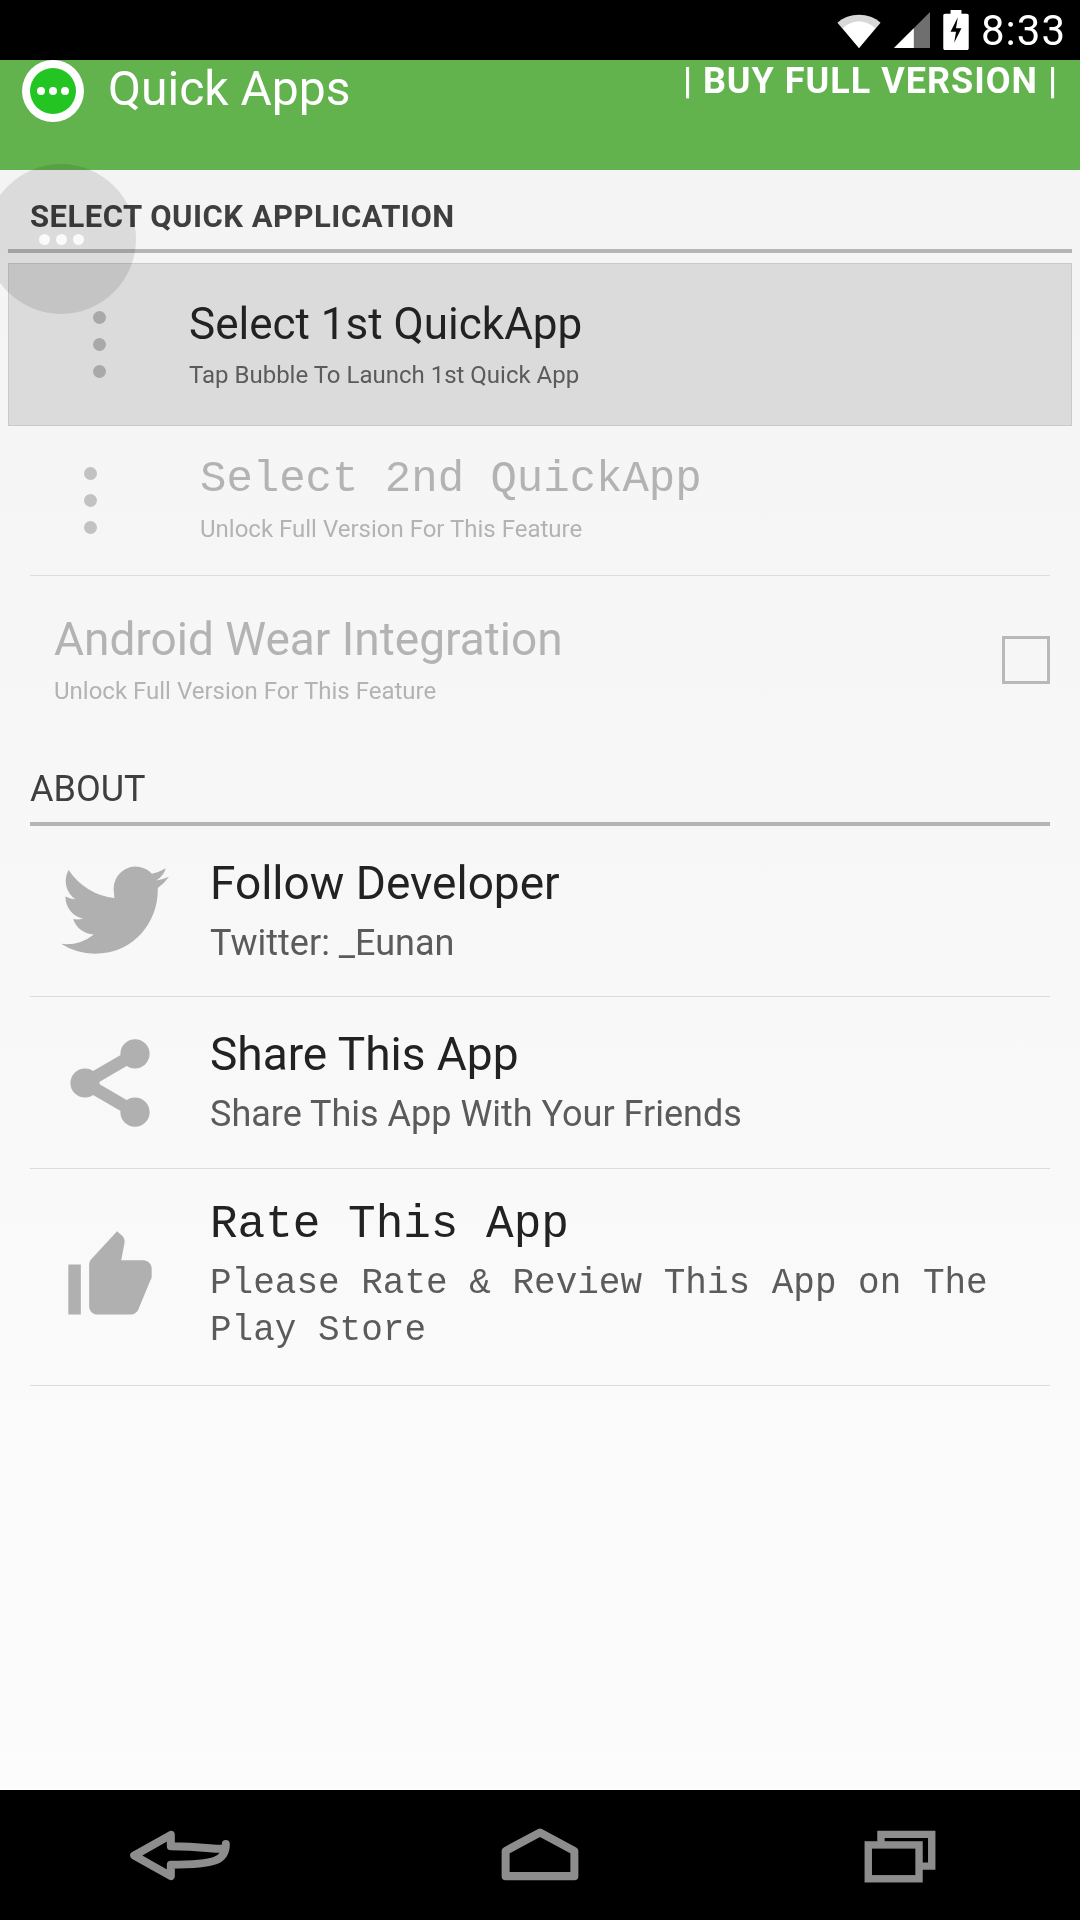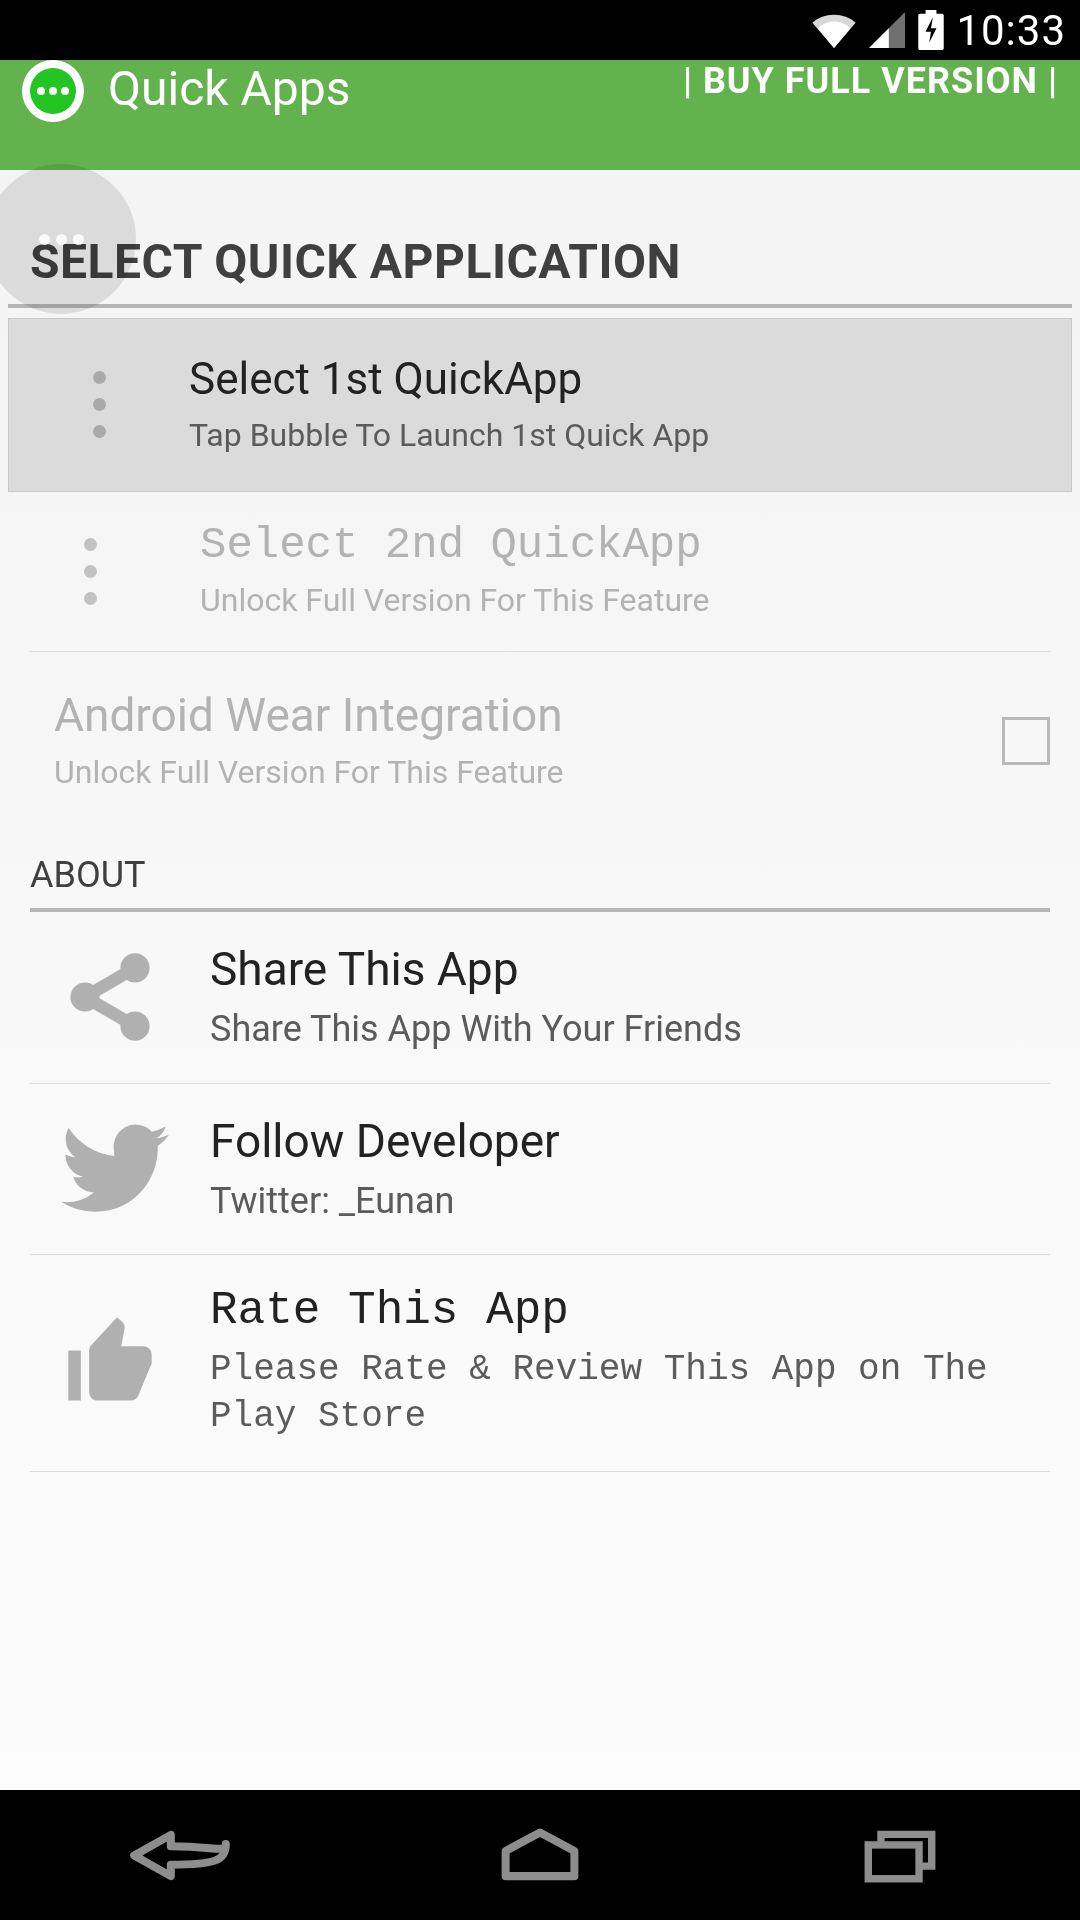--- a/index.html
+++ b/index.html
@@ -68,26 +68,25 @@
     background: rgba(0,0,0,0.10);
     display: flex; align-items: center; justify-content: center;
     z-index: 50;
     gap: 6px;
   }
   .bubble span {
     width: 11px; height: 11px; background: rgba(255,255,255,0.85); border-radius: 50%;
   }
 
   .section-h {
-    font-size: 48px;
+    font-size: 31px;
     font-weight: 700;
     color: #3f3f3f;
     padding: 28px 30px 14px 30px;
     letter-spacing: 0.5px;
-    margin-top: 35px;
   }
   .section-divider {
     height: 4px;
     background: #b5b5b5;
     margin: 0 8px 0 8px;
   }
 
   .list-item {
     padding: 28px 16px 30px 30px;
     display: flex;
@@ -95,21 +94,21 @@
     border-bottom: 1px solid #dcdcdc;
     position: relative;
   }
   .list-item.indented .texts { padding-left: 140px; }
   .list-item .icon-slot {
     position:absolute; left:30px; top:0; bottom:0; width:120px;
     display:flex; align-items:center; justify-content:center;
   }
   .list-item .texts { flex:1; }
   .title { font-size: 44px; color:#222; font-weight:400; margin-bottom:10px;}
-  .sub   { font-size: 32px; color:#5b5b5b; font-weight:400; line-height:1.3;}
+  .sub   { font-size: 24px; color:#5b5b5b; font-weight:400; line-height:1.3;}
   .item-highlight { background:#dbdbdb; border:1px solid #c9c9c9; margin:10px 8px 0 8px; padding-top:34px; padding-bottom:34px;}
   .item-highlight.indented .texts { padding-left: 150px; }
 
   .disabled .title { color:#b3b3b3;font-family:Liberation Mono, monospace; }
   .disabled .sub   { color:#b3b3b3; }
 
   .vdots { display:flex; flex-direction:column; gap:14px; align-items:center;}
   .vdots span { width:13px; height:13px; background:#a9a9a9; border-radius:50%; }
   .disabled .vdots span { background:#c2c2c2; }
 
@@ -169,21 +168,21 @@
         <path fill="#6f6f6f" d="M0 20 L20 0 L20 20 Z"></path>
         <path fill="#fff" d="M0 20 L11 9 L11 20 Z"></path>
       </svg>
   </span>
   <span>
     <svg width="26" height="40" viewBox="0 0 14 22">
         <path fill="#fff" d="M4 0h6v2h3c.6 0 1 .4 1 1v18c0 .6-.4 1-1 1H1c-.6 0-1-.4-1-1V3c0-.6.4-1 1-1h3V0z"></path>
         <path fill="#000" d="M8 4 L4 12 h3 l-1 6 4-8 h-3z"></path>
       </svg>
   </span>
-  <span class="time">10:33</span>
+  <span class="time">8:33</span>
 </div>
 
 <div class="action-bar">
   <div class="app-logo">
     <div class="app-logo-inner">
         <span></span>
         <span></span>
         <span></span>
       </div>
   </div>
@@ -233,50 +232,50 @@
   <div class="wear-item">
     <div class="texts">
       <div class="title">Android Wear Integration</div>
       <div class="sub">Unlock Full Version For This Feature</div>
     </div>
     <div class="checkbox"></div>
   </div>
 
   <div class="about-h">ABOUT</div>
   <div class="section-divider" style="margin:0 30px;"></div>
+
+  <div class="about-item">
+    <div class="icon-w">
+      <svg width="110" height="90" viewBox="0 0 24 20">
+          <path fill="#b0b0b0" d="M24 2.4a9.8 9.8 0 0 1-2.8.8 4.9 4.9 0 0 0 2.1-2.7 9.8 9.8 0 0 1-3.1 1.2A4.9 4.9 0 0 0 11.8 6c0 .4 0 .8.1 1.1A13.9 13.9 0 0 1 1.7.9a4.9 4.9 0 0 0 1.5 6.5 4.8 4.8 0 0 1-2.2-.6v.1a4.9 4.9 0 0 0 3.9 4.8 5 5 0 0 1-2.2.1 4.9 4.9 0 0 0 4.6 3.4A9.9 9.9 0 0 1 0 17.3 13.9 13.9 0 0 0 7.5 19.5c9.1 0 14-7.5 14-14v-.6A10 10 0 0 0 24 2.4z"></path>
+        </svg>
+    </div>
+    <div class="texts">
+      <div class="title">Follow Developer</div>
+      <div class="sub">Twitter: _Eunan</div>
+    </div>
+  </div>
 
   <div class="about-item">
     <div class="icon-w">
       <svg width="100" height="100" viewBox="0 0 24 24">
           <circle fill="#b0b0b0" cx="18" cy="5" r="3.5"></circle>
           <circle fill="#b0b0b0" cx="6" cy="12" r="3.5"></circle>
           <circle fill="#b0b0b0" cx="18" cy="19" r="3.5"></circle>
           <path stroke="#b0b0b0" stroke-width="3" d="M6 12 L18 5 M6 12 L18 19"></path>
         </svg>
     </div>
     <div class="texts">
       <div class="title">Share This App</div>
       <div class="sub">Share This App With Your Friends</div>
     </div>
   </div>
 
   <div class="about-item">
     <div class="icon-w">
-      <svg width="110" height="90" viewBox="0 0 24 20">
-          <path fill="#b0b0b0" d="M24 2.4a9.8 9.8 0 0 1-2.8.8 4.9 4.9 0 0 0 2.1-2.7 9.8 9.8 0 0 1-3.1 1.2A4.9 4.9 0 0 0 11.8 6c0 .4 0 .8.1 1.1A13.9 13.9 0 0 1 1.7.9a4.9 4.9 0 0 0 1.5 6.5 4.8 4.8 0 0 1-2.2-.6v.1a4.9 4.9 0 0 0 3.9 4.8 5 5 0 0 1-2.2.1 4.9 4.9 0 0 0 4.6 3.4A9.9 9.9 0 0 1 0 17.3 13.9 13.9 0 0 0 7.5 19.5c9.1 0 14-7.5 14-14v-.6A10 10 0 0 0 24 2.4z"></path>
-        </svg>
-    </div>
-    <div class="texts">
-      <div class="title">Follow Developer</div>
-      <div class="sub">Twitter: _Eunan</div>
-    </div>
-  </div>
-
-  <div class="about-item">
-    <div class="icon-w">
       <svg width="100" height="100" viewBox="0 0 24 24">
           <path fill="#b0b0b0" d="M2 21h3V9H2v12zm20-11c0-1.1-.9-2-2-2h-5.3l.8-4.3v-.3c0-.4-.2-.8-.4-1.1L13.7 1 7.6 7.6C7.2 8 7 8.5 7 9v10c0 1.1.9 2 2 2h8c.8 0 1.5-.5 1.8-1.2l2.9-7c.2-.3.3-.6.3-.8v-2z"></path>
         </svg>
     </div>
     <div class="texts">
       <div class="title">Rate This App</div>
       <div class="sub">Please Rate &amp; Review This App on The Play Store</div>
     </div>
   </div>
 

